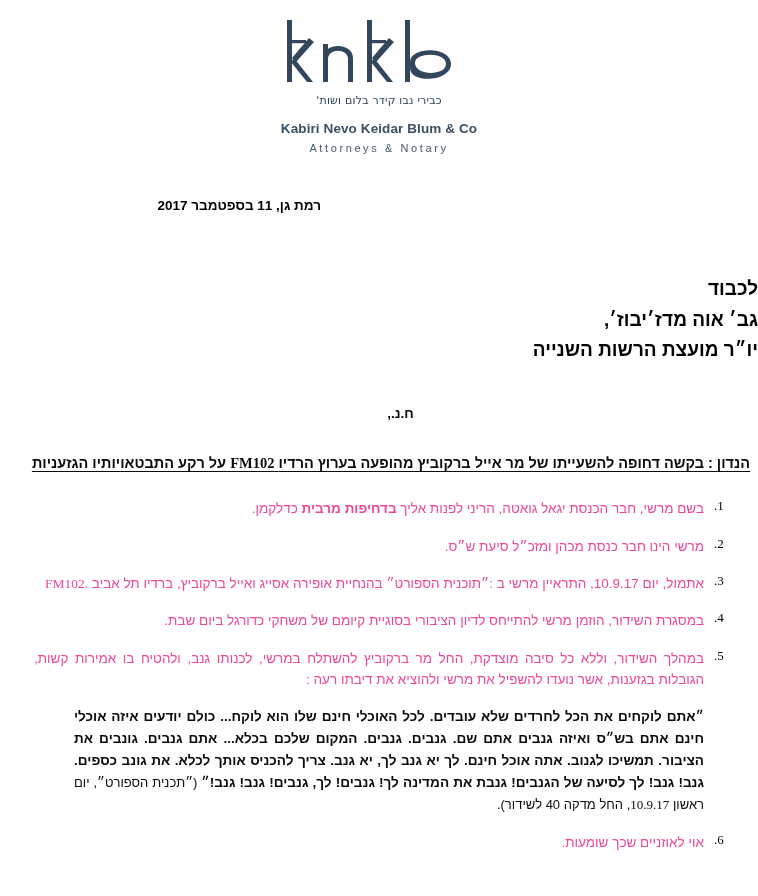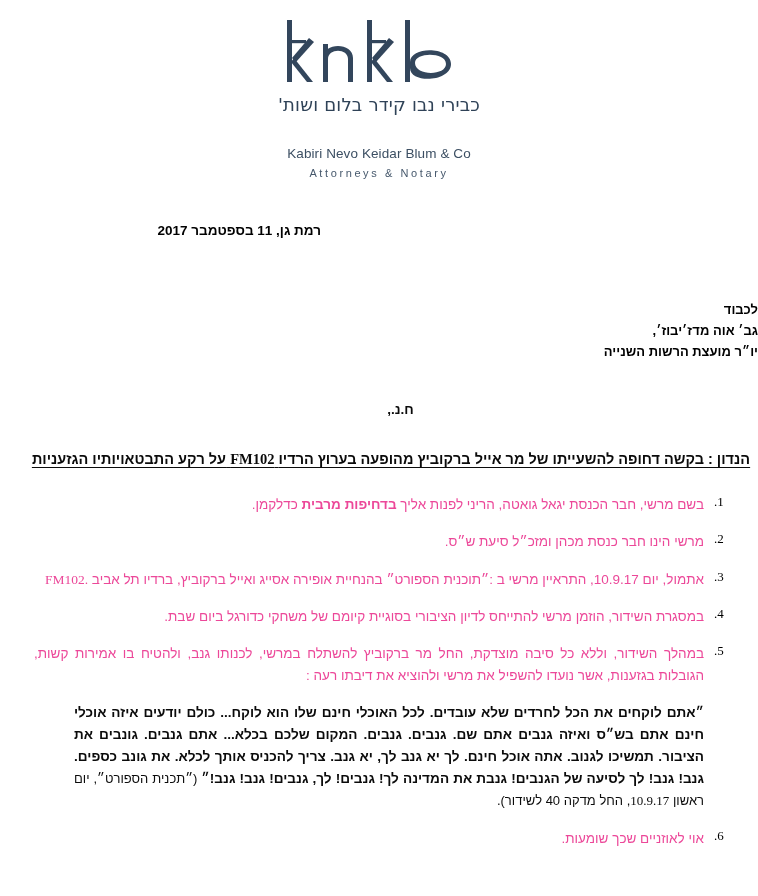--- a/index.html
+++ b/index.html
@@ -28,33 +28,34 @@
     display: block;
     margin: 0 auto;
     width: 200px;
     height: 72px;
   }
   .logo-wrap svg { display: block; width: 100%; height: 100%; }
 
   .firm-he {
     margin-top: 4px;
     font-family: "DejaVu Sans", "Liberation Sans", sans-serif;
-    font-size: 18px;
+    font-size: 11px;
     letter-spacing: 0.2px;
     color: #2f4257;
     direction: rtl;
     line-height: 1.25;
   }
   .firm-en {
-    margin-top: 29px;
+    margin-top: 13px;
     font-family: "Liberation Sans", sans-serif;
     font-size: 13.5px;
     color: #3c4f63;
     direction: ltr;
     letter-spacing: 0.1px;
+    font-weight: bold;
   }
   .firm-sub {
     margin-top: 6px;
     font-family: "Liberation Sans", sans-serif;
     font-size: 11px;
     color: #46586c;
     direction: ltr;
     letter-spacing: 2.6px;
   }
 
@@ -91,21 +92,21 @@
 
   .addressee {
     margin-top: 56px;
     text-align: right;
     padding-right: 0;
     padding-left: 43px;
     direction: rtl;
     line-height: 1.62;
   }
   .addressee div {
-    font-size: 13px;
+    font-size: 19px;
     font-weight: bold;
     color: #000;
     white-space: nowrap;
   }
 
   .greeting {
     margin-top: 40px;
     text-align: center;
     padding-left: 43px;
     font-size: 13.5px;

